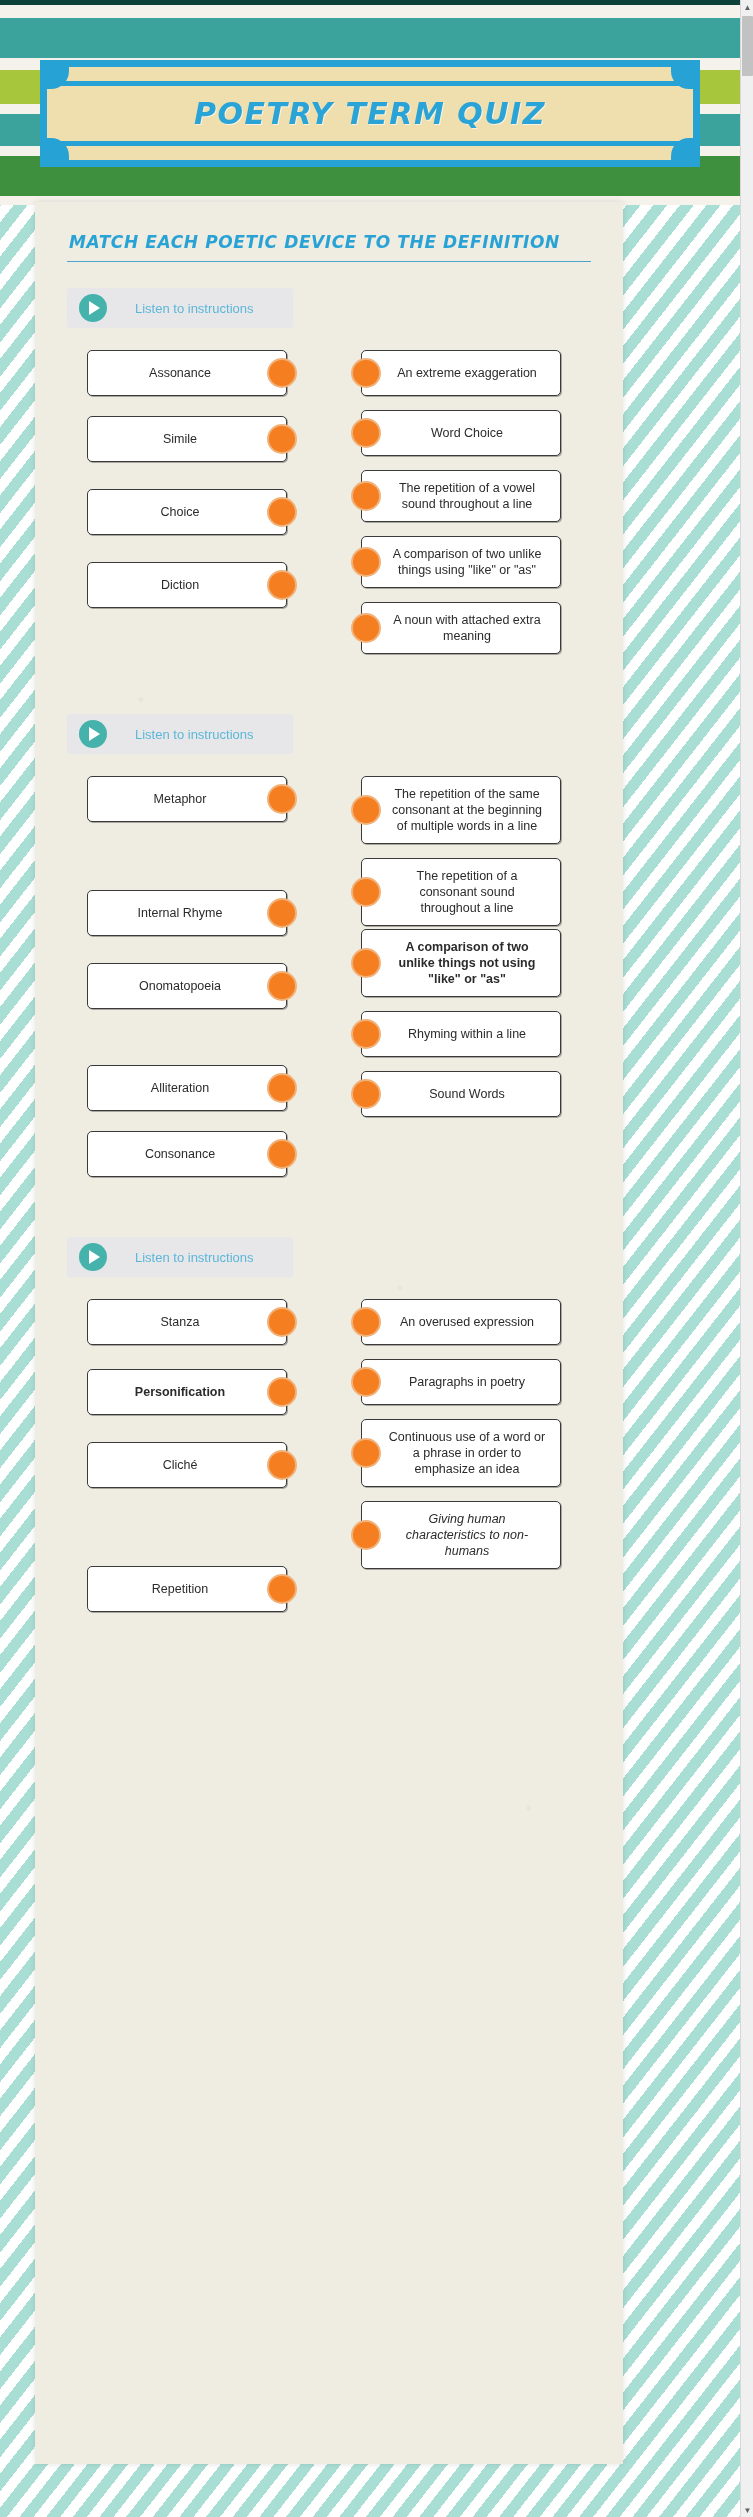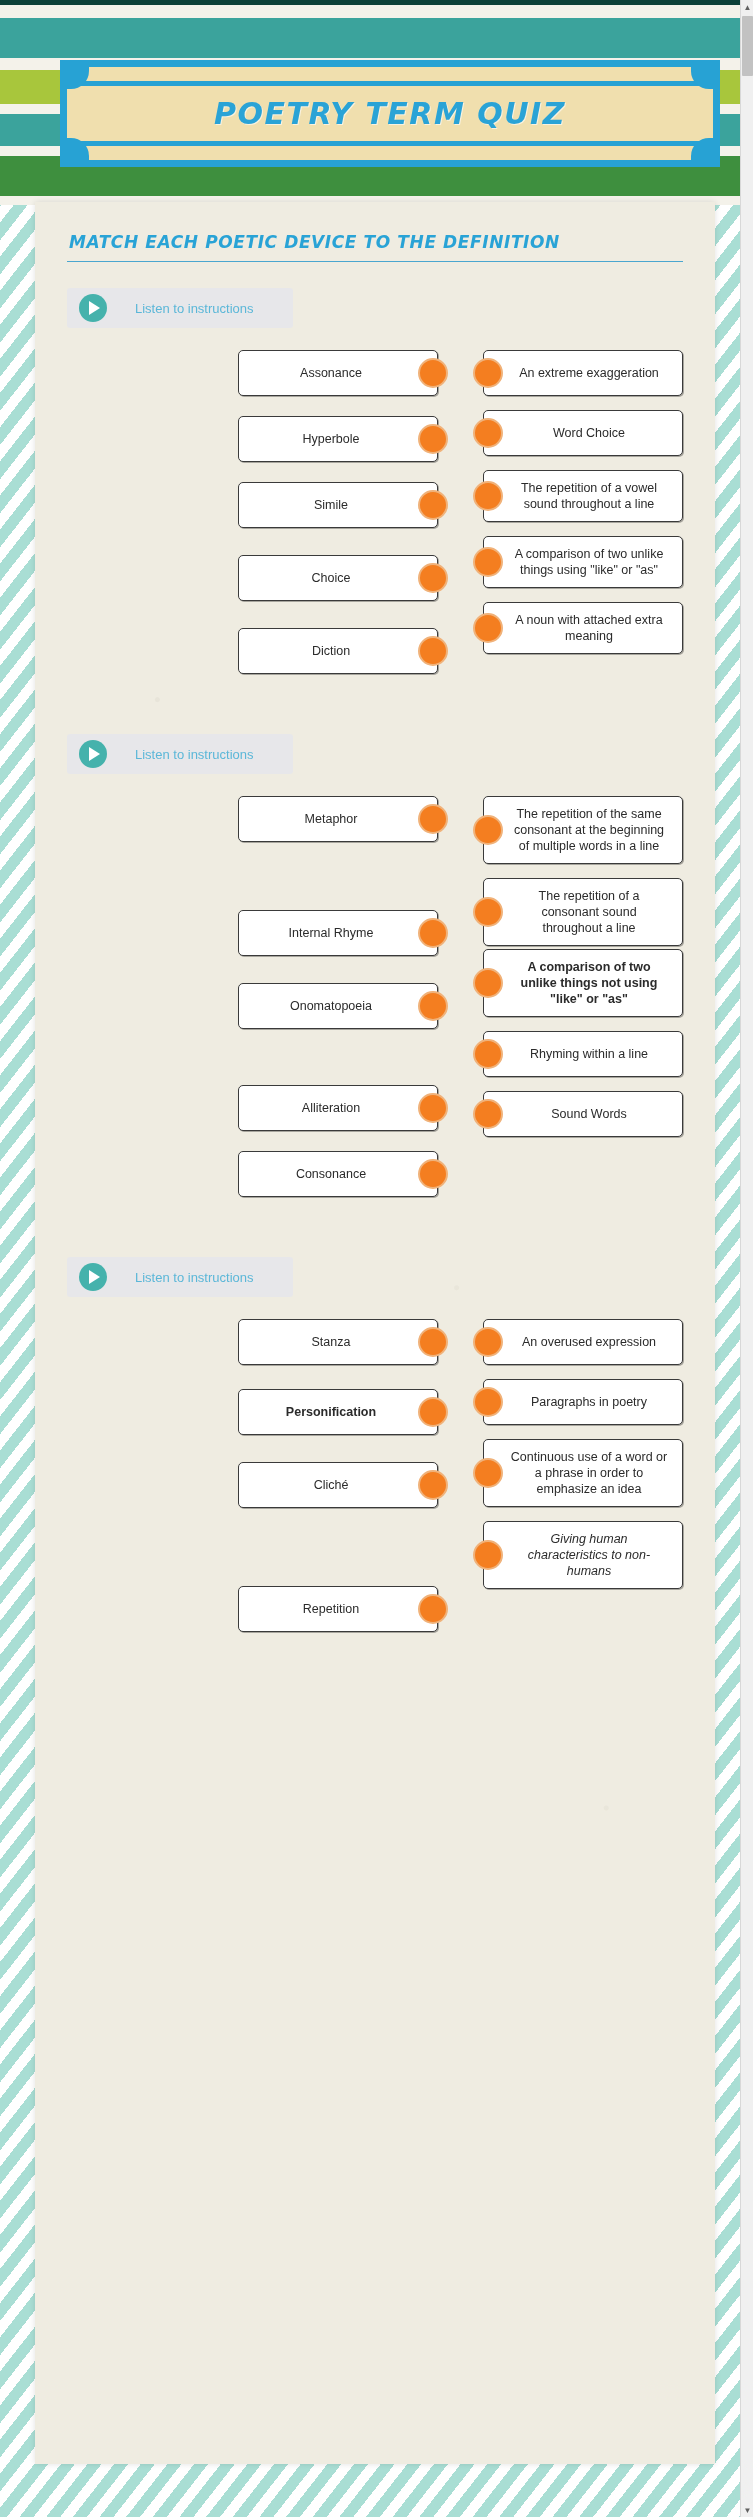--- a/index.html
+++ b/index.html
@@ -40,21 +40,21 @@
   .chev {
     position: absolute;
     left: -20px;
     width: 800px;
     height: 300px;
   }
 
   
   .title-card {
     position: absolute;
-    left: 60px;
+    left: 40px;
     top: 60px;
     width: 660px;
     height: 107px;
     background: #27a2d4;
     padding: 7px;
     z-index: 6;
   }
   .title-inner {
     position: relative;
     width: 100%;
@@ -94,21 +94,21 @@
     text-transform: uppercase;
     text-shadow: 1px 1px 0 rgba(255,255,255,.6);
     z-index: 2;
   }
 
   
   .sheet {
     position: absolute;
     left: 35px;
     top: 202px;
-    width: 680px;
+    width: 588px;
     height: 2262px;
     background:
       radial-gradient(circle at 18% 22%, rgba(180,175,160,.12) 0 2px, transparent 3px),
       radial-gradient(circle at 62% 48%, rgba(180,175,160,.10) 0 2px, transparent 3px),
       radial-gradient(circle at 84% 71%, rgba(180,175,160,.10) 0 2px, transparent 3px),
       #efece1;
     box-shadow: 0 0 6px rgba(0,0,0,.12);
     z-index: 4;
   }
   .sheet-pad { padding: 22px 32px 0 32px; }
@@ -158,23 +158,22 @@
     margin-left: 3px;
   }
   .listen-label {
     font-size: 13px;
     color: #5bb7d8;
   }
 
   
   .match-grid {
     display: flex;
-    gap: 45px;
+    gap: 74px;
     padding-left: 20px;
-    justify-content: flex-end;
   }
   .col { width: 200px; }
 
   .card {
     position: relative;
     background: #ffffff;
     border: 1px solid #3a3a3a;
     border-radius: 5px;
     min-height: 46px;
     display: flex;
@@ -273,24 +272,20 @@
             </span>
             <span class="listen-label">Listen to instructions</span>
           </div>
           <div class="match-grid">
             <div class="col col-left">
               <div class="card">
                 <span>Assonance</span>
                 <span class="dot"></span>
               </div>
               <div class="card" style="margin-top: 20px;">
-                <span>Hyperbole</span>
-                <span class="dot"></span>
-              </div>
-              <div class="card" style="margin-top: 20px;">
                 <span>Simile</span>
                 <span class="dot"></span>
               </div>
               <div class="card" style="margin-top: 27px;">
                 <span>Choice</span>
                 <span class="dot"></span>
               </div>
               <div class="card" style="margin-top: 27px;">
                 <span>Diction</span>
                 <span class="dot"></span>

